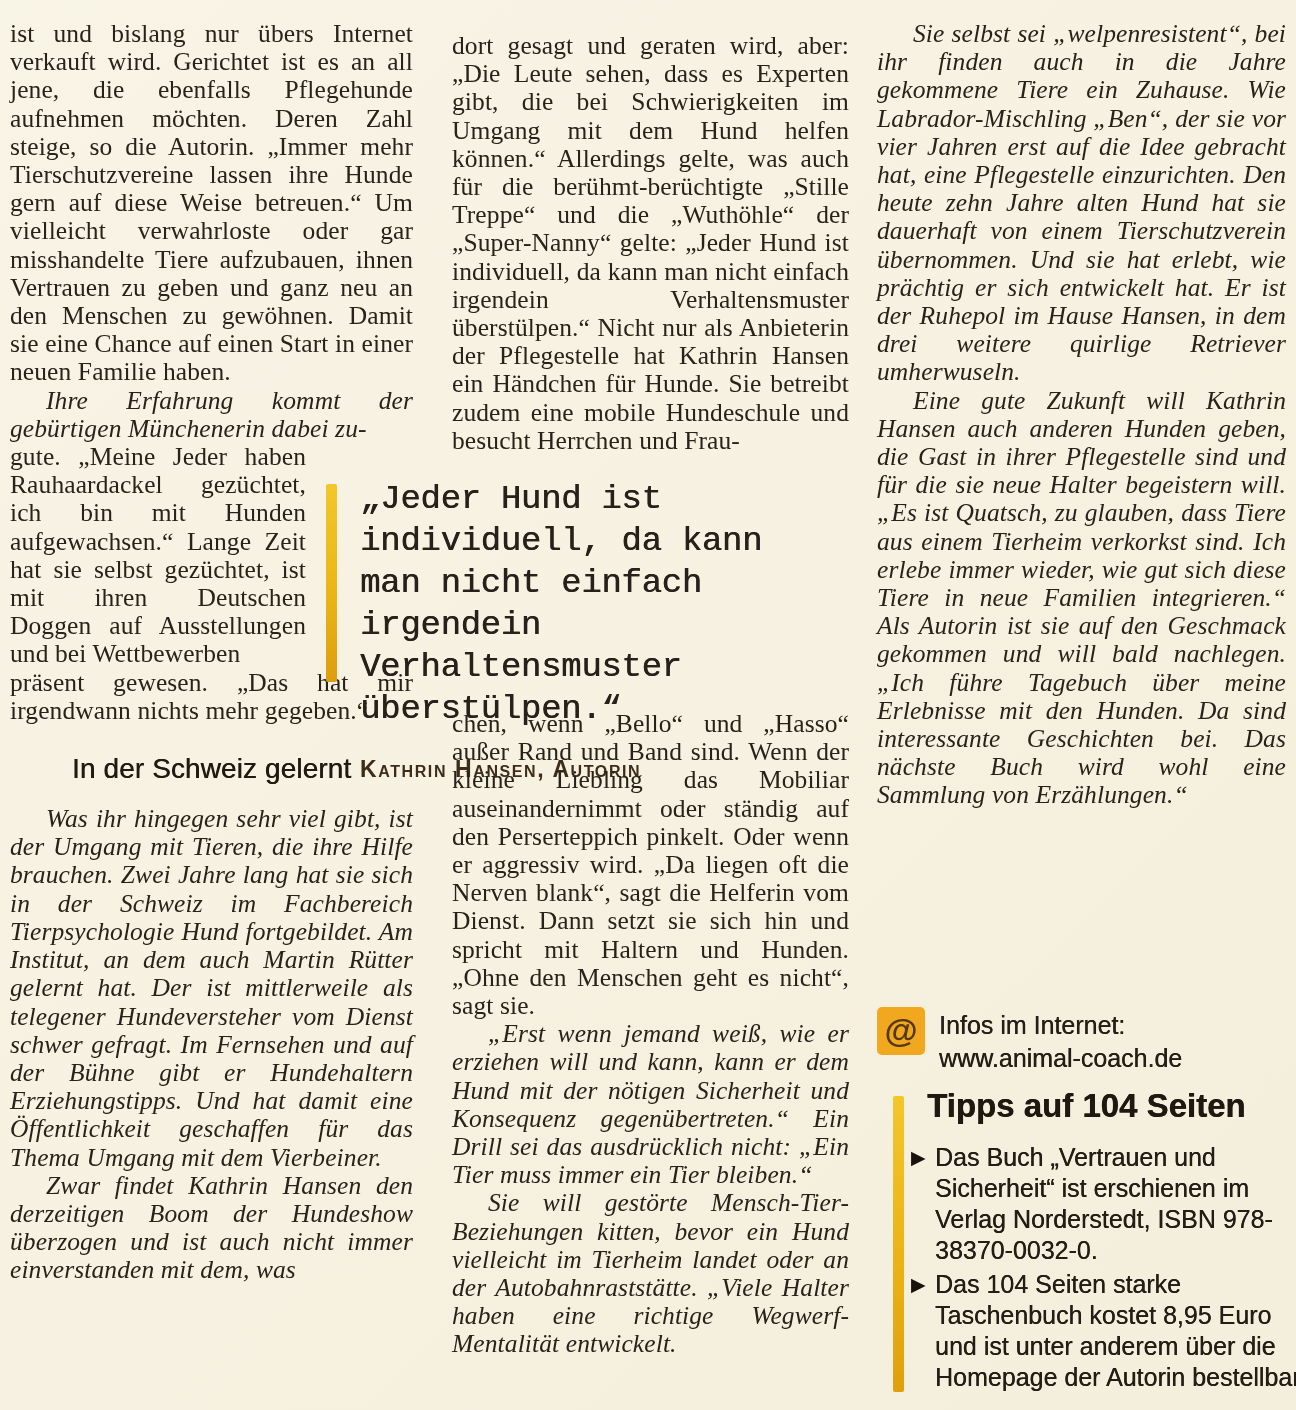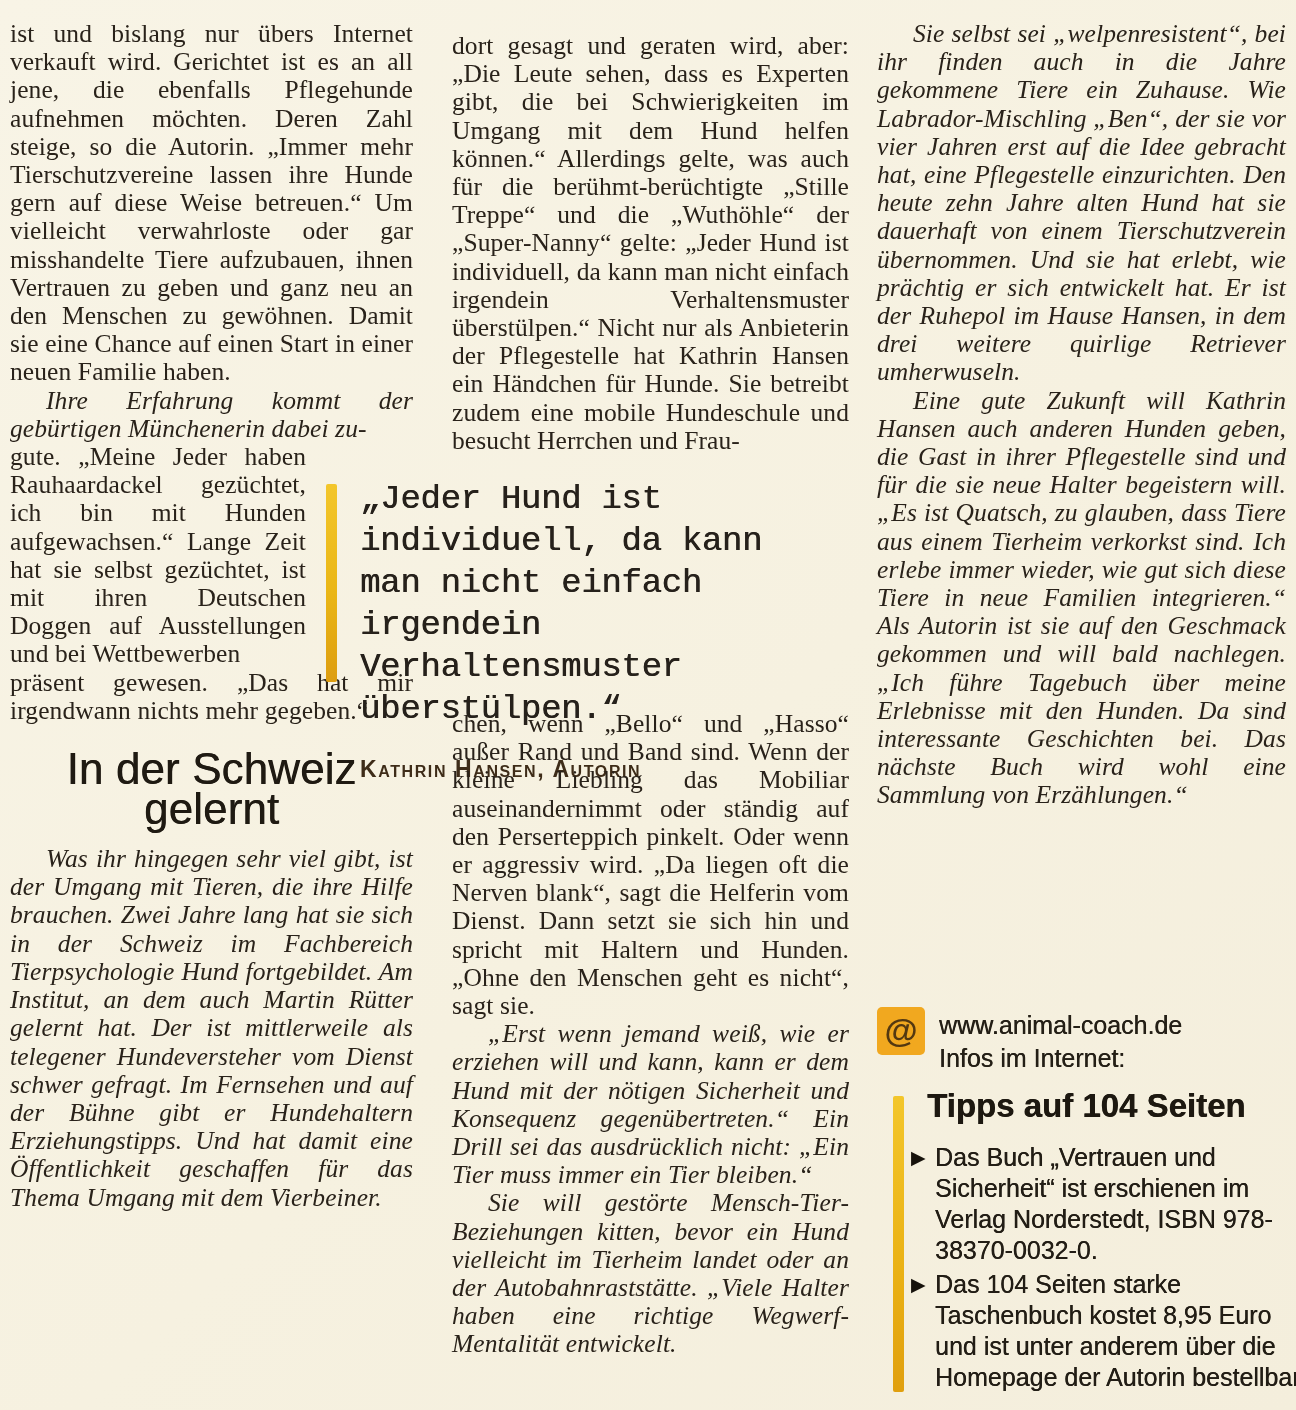--- a/index.html
+++ b/index.html
@@ -27,21 +27,21 @@
   .indent{text-indent:36px;font-style:italic;}
   .narrow{width:296px;}
   .col-left{left:10px;top:20px;width:403px;}
   .col-mid-1{left:452px;top:20px;width:397px;margin-top:12px;}
   .col-mid-2{left:452px;top:710px;width:397px;}
   .col-right{left:877px;top:20px;width:409px;}
 
   
   .section-heading{
     font-family:"Liberation Sans","DejaVu Sans",sans-serif;
-    font-size:44px;
+    font-size:28px;
     line-height:40px;
     text-align:center;
     text-indent:0;
     color:#1f1a12;
     margin:24px 0 16px 0 !important;
     text-shadow:0.45px 0 0 currentColor;
   }
 
   
   .pull-quote{
@@ -135,20 +135,21 @@
 
 <div class="page">
 
   <div class="col col-left">
     <p>ist und bislang nur übers Internet verkauft wird. Gerichtet ist es an all jene, die ebenfalls Pflegehunde aufnehmen möchten. Deren Zahl steige, so die Autorin. „Immer mehr Tierschutzvereine lassen ihre Hunde gern auf diese Weise betreuen.“ Um vielleicht verwahrloste oder gar misshandelte Tiere aufzubauen, ihnen Vertrauen zu geben und ganz neu an den Menschen zu gewöhnen. Damit sie eine Chance auf einen Start in einer neuen Familie haben.</p>
     <p class="indent">Ihre Erfahrung kommt der gebürtigen Münchenerin dabei zu-</p>
     <p class="narrow">gute. „Meine Jeder haben Rauhaardackel gezüchtet, ich bin mit Hunden aufgewachsen.“ Lange Zeit hat sie selbst gezüchtet, ist mit ihren Deutschen Doggen auf Ausstellungen und bei Wettbewerben</p>
     <p>präsent gewesen. „Das hat mir irgendwann nichts mehr gegeben.“</p>
     <p class="section-heading">In der Schweiz gelernt</p>
     <p class="indent">Was ihr hingegen sehr viel gibt, ist der Umgang mit Tieren, die ihre Hilfe brauchen. Zwei Jahre lang hat sie sich in der Schweiz im Fachbereich Tierpsychologie Hund fortgebildet. Am Institut, an dem auch Martin Rütter gelernt hat. Der ist mittlerweile als telegener Hundeversteher vom Dienst schwer gefragt. Im Fernsehen und auf der Bühne gibt er Hundehaltern Erziehungstipps. Und hat damit eine Öffentlichkeit geschaffen für das Thema Umgang mit dem Vierbeiner.</p>
+    <p class="indent">Zwar findet Kathrin Hansen den derzeitigen Boom der Hundeshow überzogen und ist auch nicht immer einverstanden mit dem, was</p>
   </div>
 
   <div class="col col-mid-1">
     <p>dort gesagt und geraten wird, aber: „Die Leute sehen, dass es Experten gibt, die bei Schwierigkeiten im Umgang mit dem Hund helfen können.“ Allerdings gelte, was auch für die berühmt-berüchtigte „Stille Treppe“ und die „Wuthöhle“ der „Super-Nanny“ gelte: „Jeder Hund ist individuell, da kann man nicht einfach irgendein Verhaltensmuster überstülpen.“ Nicht nur als Anbieterin der Pflegestelle hat Kathrin Hansen ein Händchen für Hunde. Sie betreibt zudem eine mobile Hundeschule und besucht Herrchen und Frau-</p>
   </div>
 
   <div class="pull-quote">
     <div class="pq-bar"></div>
     <div class="pq-body">
       <div class="pq-text">„Jeder Hund ist individuell, da kann man nicht einfach irgendein Verhaltensmuster überstülpen.“</div>
@@ -163,22 +164,22 @@
   </div>
 
   <div class="col col-right">
     <p class="indent">Sie selbst sei „welpenresistent“, bei ihr finden auch in die Jahre gekommene Tiere ein Zuhause. Wie Labrador-Mischling „Ben“, der sie vor vier Jahren erst auf die Idee gebracht hat, eine Pflegestelle einzurichten. Den heute zehn Jahre alten Hund hat sie dauerhaft von einem Tierschutzverein übernommen. Und sie hat erlebt, wie prächtig er sich entwickelt hat. Er ist der Ruhepol im Hause Hansen, in dem drei weitere quirlige Retriever umherwuseln.</p>
     <p class="indent">Eine gute Zukunft will Kathrin Hansen auch anderen Hunden geben, die Gast in ihrer Pflegestelle sind und für die sie neue Halter begeistern will. „Es ist Quatsch, zu glauben, dass Tiere aus einem Tierheim verkorkst sind. Ich erlebe immer wieder, wie gut sich diese Tiere in neue Familien integrieren.“ Als Autorin ist sie auf den Geschmack gekommen und will bald nachlegen. „Ich führe Tagebuch über meine Erlebnisse mit den Hunden. Da sind interessante Geschichten bei. Das nächste Buch wird wohl eine Sammlung von Erzählungen.“</p>
   </div>
 
   <div class="info-box">
     <div class="at-square">@</div>
     <div class="info-text">
+      <div>Infos im Internet:</div>
       <div>www.animal-coach.de</div>
-      <div>Infos im Internet:</div>
     </div>
   </div>
 
   <div class="tips-box">
     <div class="tips-bar"></div>
     <h2 class="tips-title"><span class="bold">Tipps</span><span> auf 104 Seiten</span></h2>
     <ul class="tips-list">
       <li class="tips-item">
         <span class="tips-marker">▶</span>
         <span class="tips-text">Das Buch „Vertrauen und Sicherheit“ ist erschienen im Verlag Norderstedt, ISBN 978-38370-0032-0.</span>

